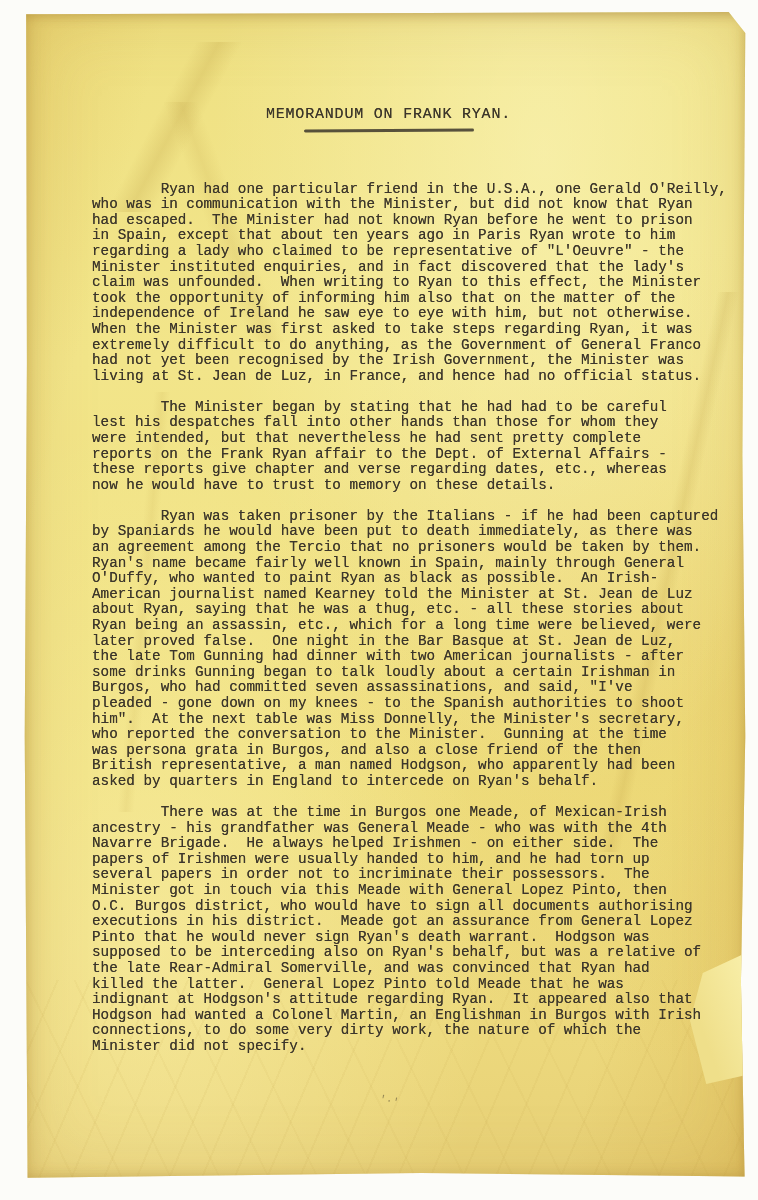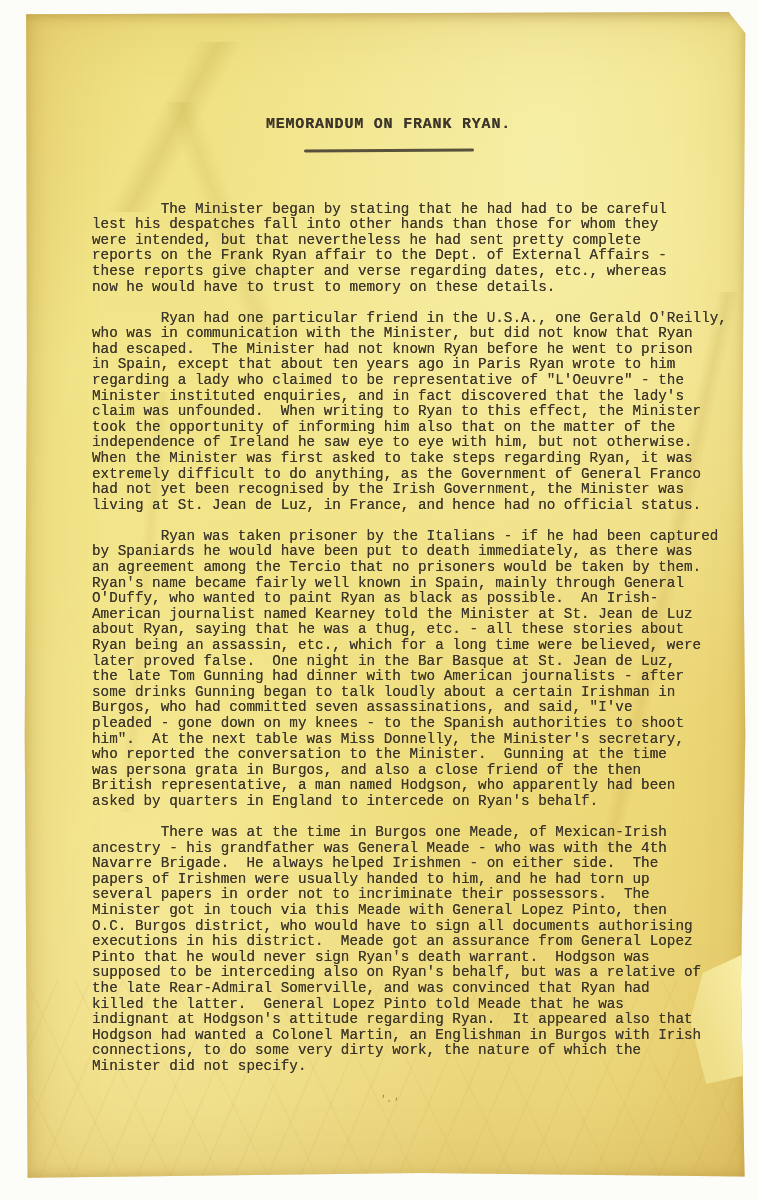--- a/index.html
+++ b/index.html
@@ -75,23 +75,23 @@
     font-size: 14.3px;
     line-height: 15.6px;
     text-shadow: 0 0 0.6px rgba(59,52,40,0.8);
   }
   .head {
     text-align: center;
     margin-right: 55px;
     padding-top: 89px;
   }
   .title {
-    margin: 16px;
+    margin: 6px;
     font-size: 15px;
-    font-weight: bold;
+    font-weight: normal;
     letter-spacing: 0.8px;
     white-space: pre;
   }
   .title-underline {
     width: 170px;
     height: 3px;
     margin: 5px auto 0 auto;
     background: #3c362b;
     border-radius: 2px;
     opacity: 0.85;
@@ -125,39 +125,39 @@
   <div class="crease c5"></div>
   <div class="fold-tear"></div>
 
   <div class="content">
     <div class="head">
       <h1 class="title">MEMORANDUM ON FRANK RYAN.</h1>
       <div class="title-underline"></div>
     </div>
 
     <div class="body-text">
-      <p class="para">        The Minister began by stating that he had had to be careful
-lest his despatches fall into other hands than those for whom they
-were intended, but that nevertheless he had sent pretty complete
-reports on the Frank Ryan affair to the Dept. of External Affairs -
-these reports give chapter and verse regarding dates, etc., whereas
-now he would have to trust to memory on these details.</p>
       <p class="para">        Ryan had one particular friend in the U.S.A., one Gerald O'Reilly,
 who was in communication with the Minister, but did not know that Ryan
 had escaped.  The Minister had not known Ryan before he went to prison
 in Spain, except that about ten years ago in Paris Ryan wrote to him
 regarding a lady who claimed to be representative of "L'Oeuvre" - the
 Minister instituted enquiries, and in fact discovered that the lady's
 claim was unfounded.  When writing to Ryan to this effect, the Minister
 took the opportunity of informing him also that on the matter of the
 independence of Ireland he saw eye to eye with him, but not otherwise.
 When the Minister was first asked to take steps regarding Ryan, it was
 extremely difficult to do anything, as the Government of General Franco
 had not yet been recognised by the Irish Government, the Minister was
 living at St. Jean de Luz, in France, and hence had no official status.</p>
+      <p class="para">        The Minister began by stating that he had had to be careful
+lest his despatches fall into other hands than those for whom they
+were intended, but that nevertheless he had sent pretty complete
+reports on the Frank Ryan affair to the Dept. of External Affairs -
+these reports give chapter and verse regarding dates, etc., whereas
+now he would have to trust to memory on these details.</p>
       <p class="para">        Ryan was taken prisoner by the Italians - if he had been captured
 by Spaniards he would have been put to death immediately, as there was
 an agreement among the Tercio that no prisoners would be taken by them.
 Ryan's name became fairly well known in Spain, mainly through General
 O'Duffy, who wanted to paint Ryan as black as possible.  An Irish-
 American journalist named Kearney told the Minister at St. Jean de Luz
 about Ryan, saying that he was a thug, etc. - all these stories about
 Ryan being an assassin, etc., which for a long time were believed, were
 later proved false.  One night in the Bar Basque at St. Jean de Luz,
 the late Tom Gunning had dinner with two American journalists - after

